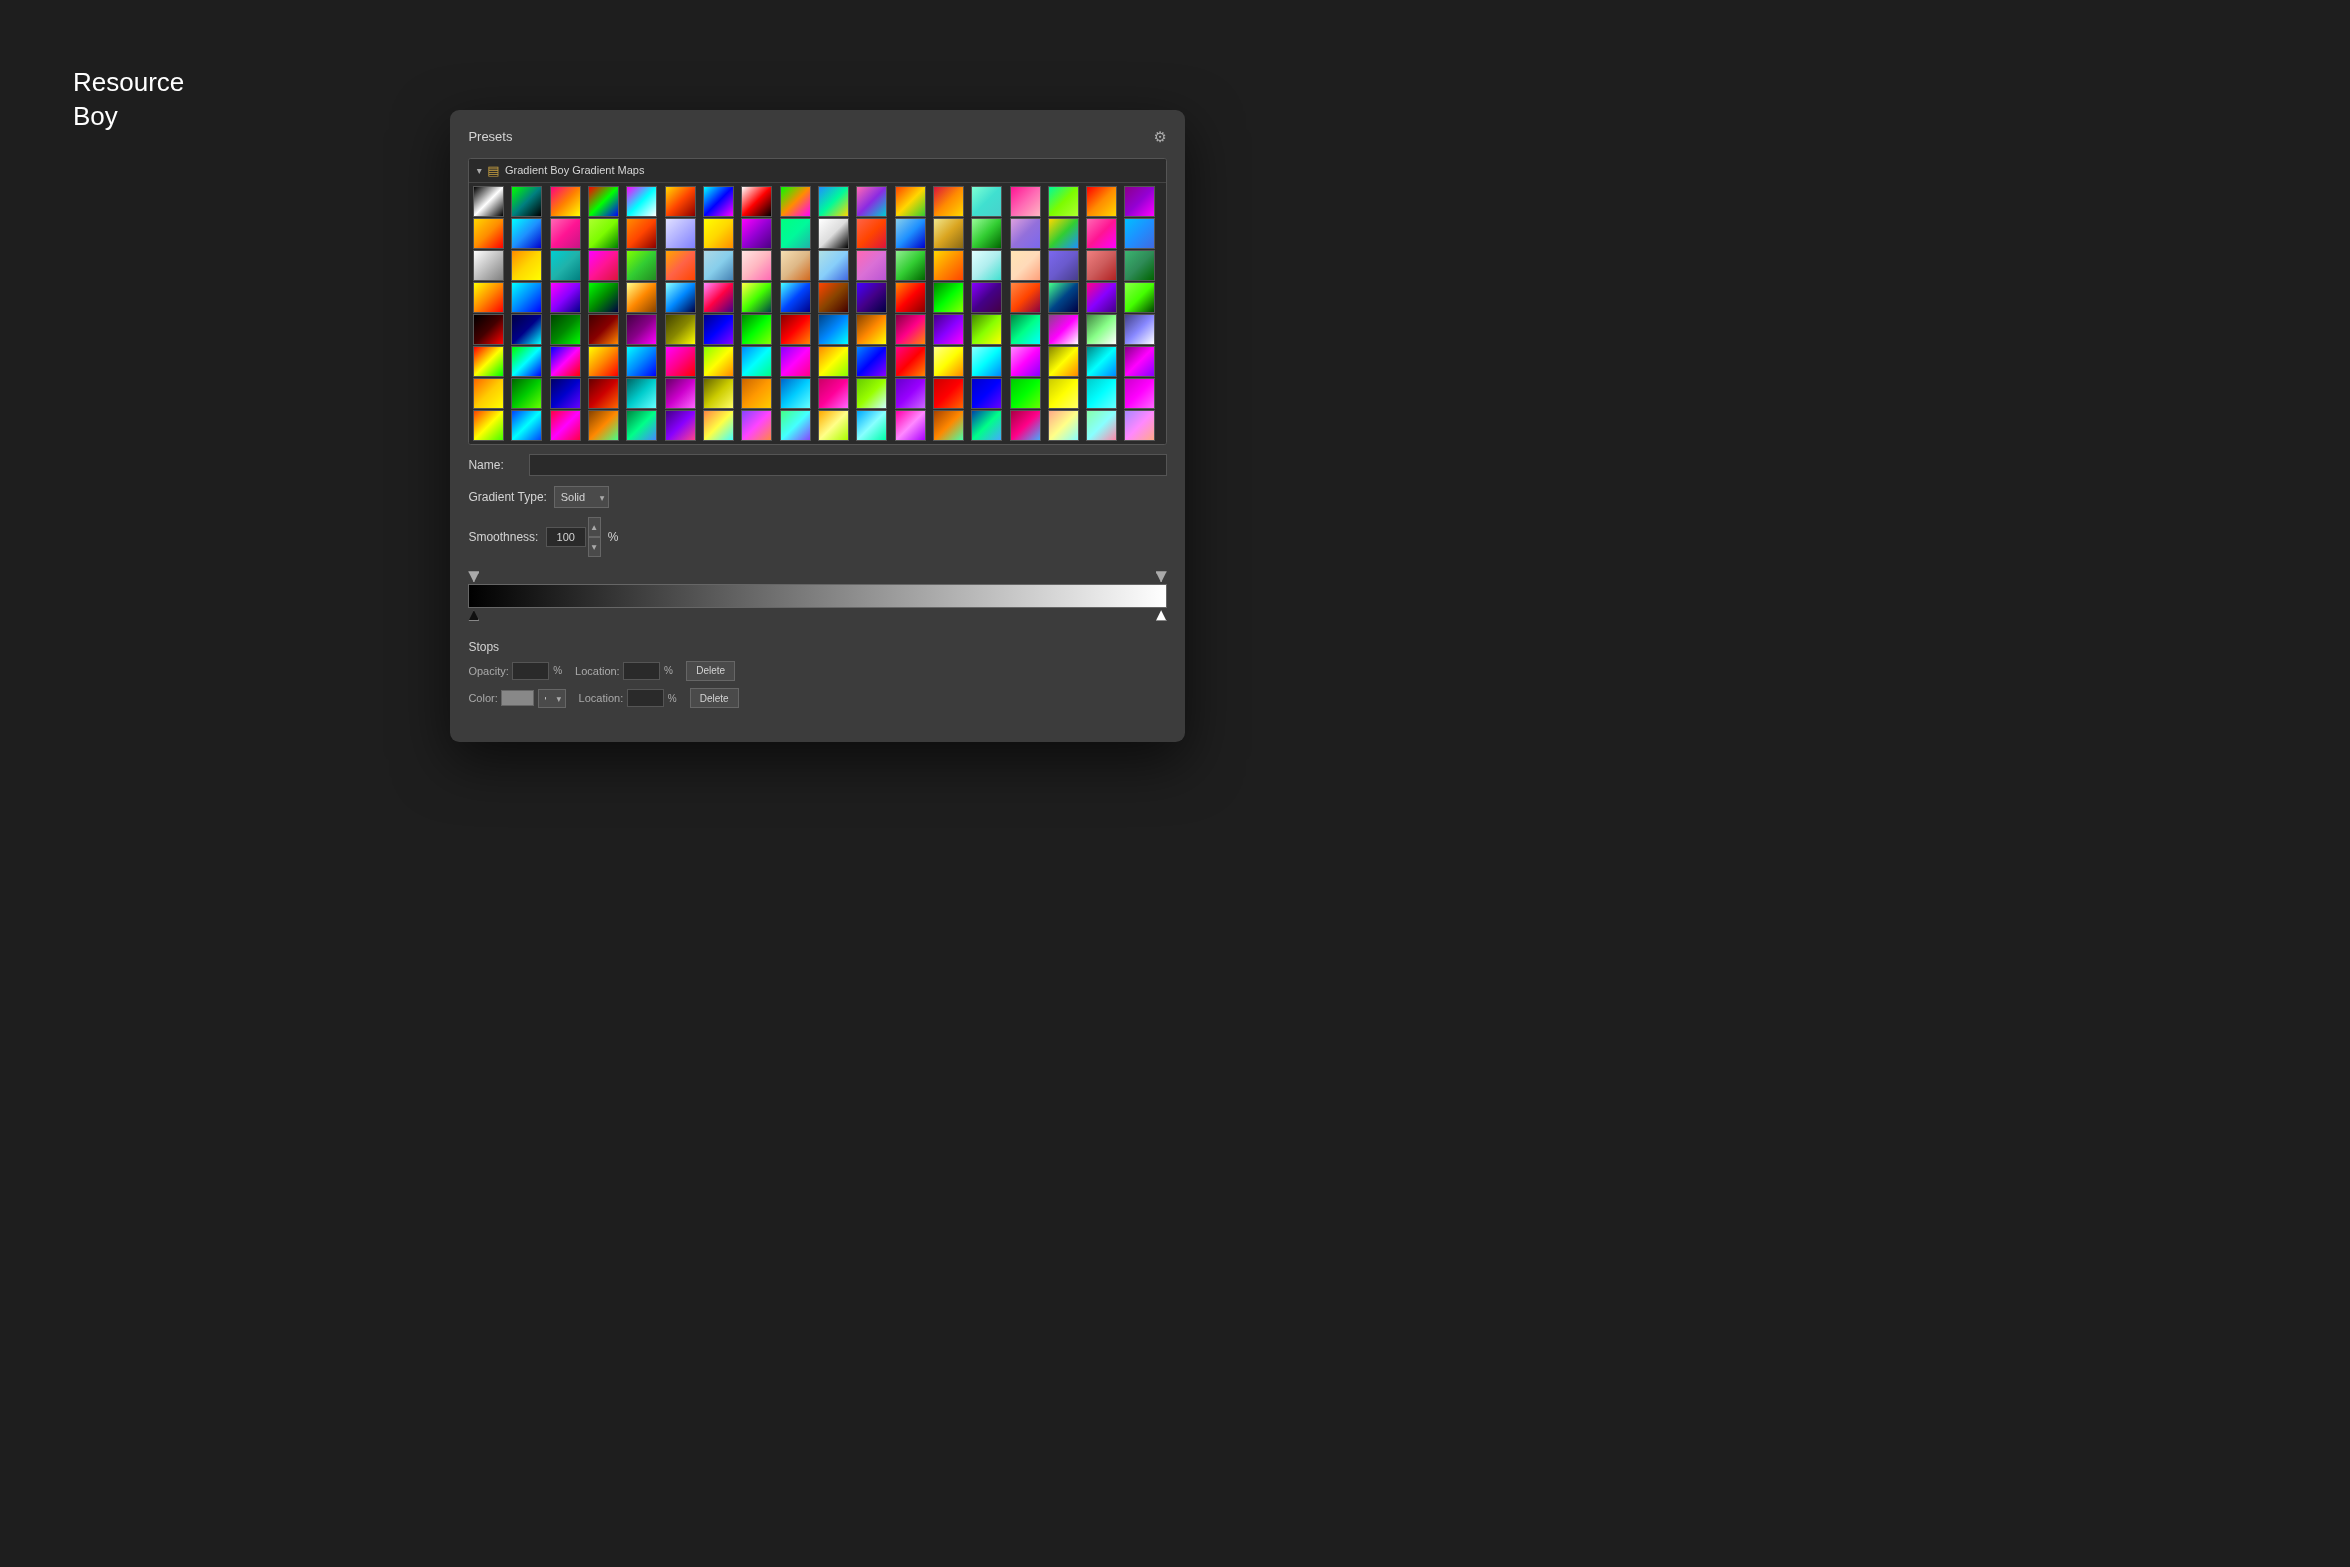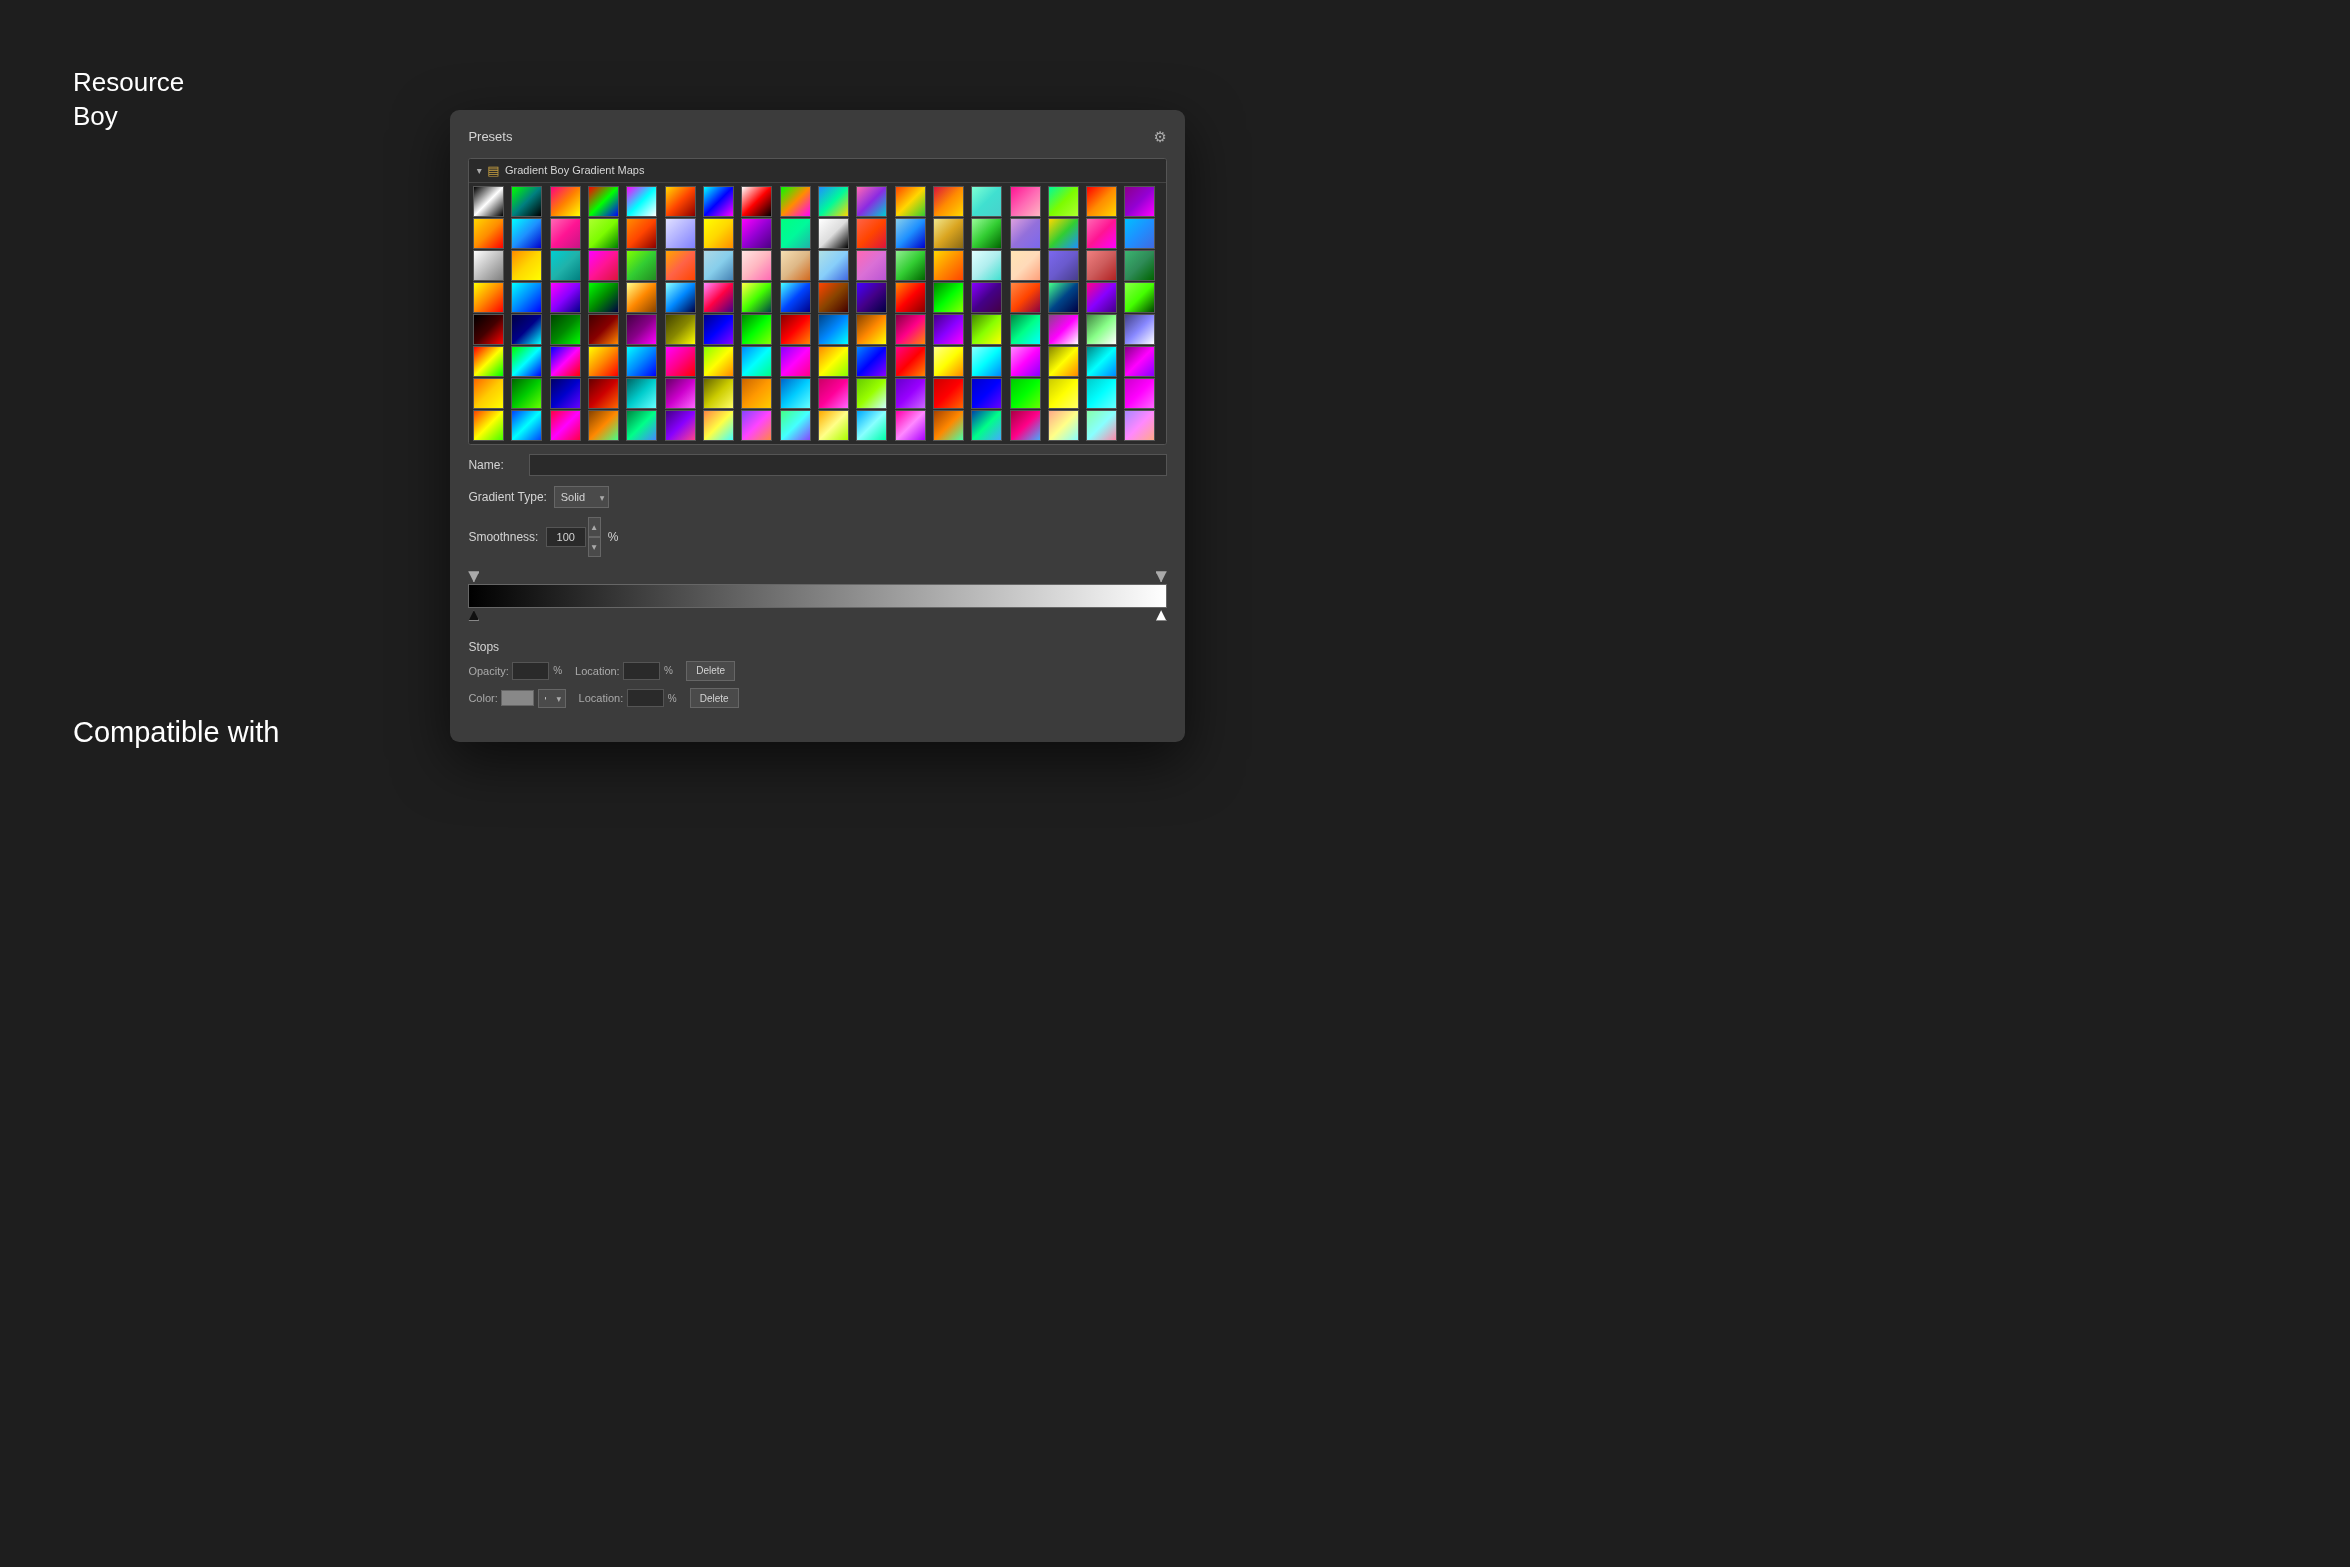--- a/index.html
+++ b/index.html
@@ -381,21 +381,20 @@
 <body>
 
 <div style="position:absolute;top:0;left:0;width:2351px;height:1568px;background:#1e1e1e;"></div>
 
 <div class="brand-logo">
   <div>Resource</div>
   <div>Boy</div>
 </div>
 
 <div class="tagline">
-  <div class="tagline-sub">Compatible with</div>
 </div>
 
 <div class="ps-dialog">
   <div class="ps-dialog-inner">
 
     <div class="ps-main">
 
       <div class="presets-header">
         <span class="presets-title">Presets</span>
         <span class="gear-icon">⚙</span>

